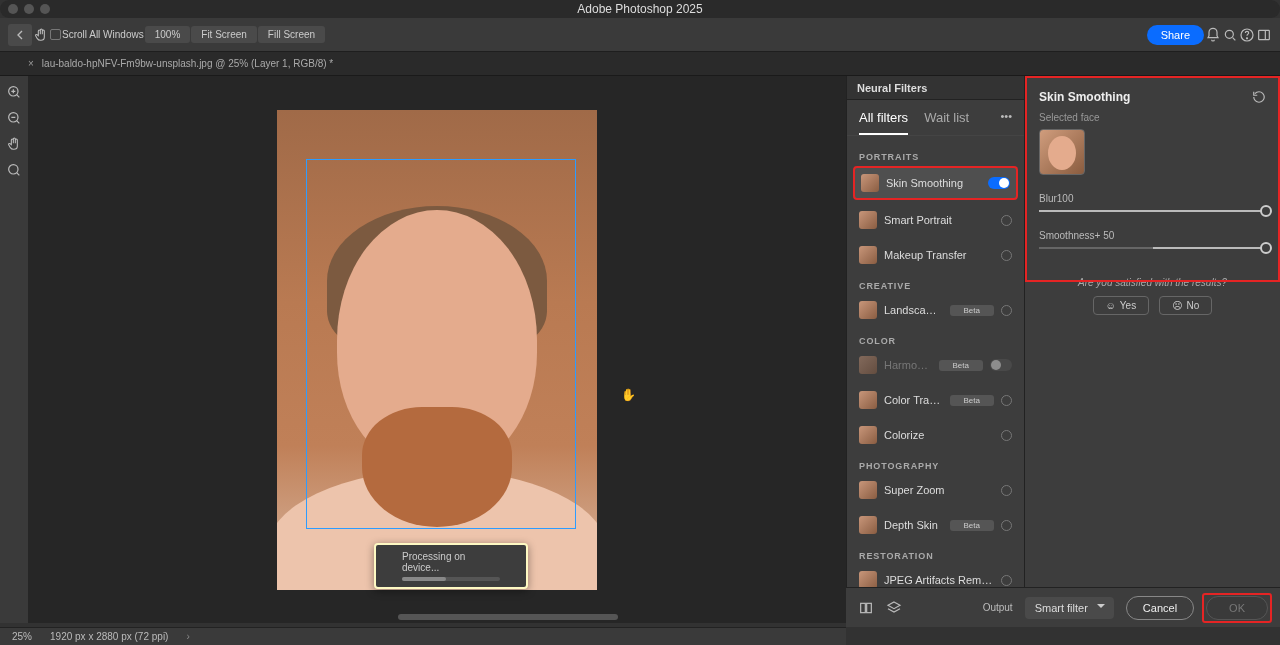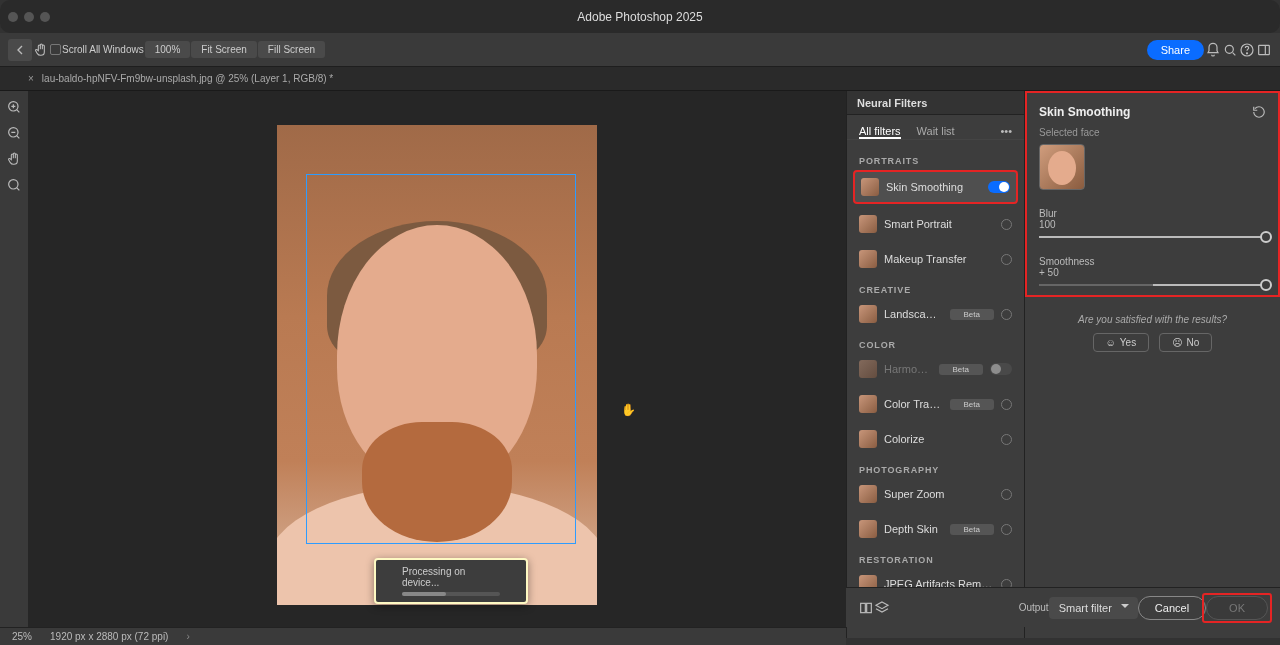--- a/index.html
+++ b/index.html
@@ -1,19 +1,19 @@
 <!DOCTYPE html>
 <html><head>
 <meta charset="utf-8">
 <style>
 * { margin: 0; padding: 0; box-sizing: border-box; font-family: -apple-system, BlinkMacSystemFont, "Segoe UI", sans-serif; }
 body { background: #323232; width: 1280px; height: 645px; overflow: hidden; color: #ccc; font-size: 11px; }
 
 
-.titlebar { height: 33px; background: #2a2a2a; display: flex; align-items: center; position: relative; border-radius: 10px; }
+.titlebar { height: 18px; background: #2a2a2a; display: flex; align-items: center; position: relative; border-radius: 10px; }
 .traffic { display: flex; gap: 6px; margin-left: 8px; }
 .dot { width: 10px; height: 10px; border-radius: 50%; background: #555; }
 .title-center { position: absolute; left: 50%; transform: translateX(-50%); font-size: 12px; color: #ddd; }
 
 
 .optionsbar { height: 34px; background: #3a3a3a; display: flex; align-items: center; padding: 0 8px; gap: 1px; border-bottom: 1px solid #1e1e1e; }
 .back-btn { width: 24px; height: 22px; background: #4a4a4a; border-radius: 3px; display: flex; align-items: center; justify-content: center; cursor: pointer; }
 .opt-label { font-size: 10px; color: #ccc; }
 .opt-btn { background: #4a4a4a; padding: 3px 10px; border-radius: 3px; font-size: 10px; color: #ccc; cursor: pointer; }
 .checkbox { width: 11px; height: 11px; border: 1px solid #777; border-radius: 2px; display: inline-block; }
@@ -42,21 +42,21 @@
 .processing-txt { font-size: 10px; color: #ccc; margin-bottom: 4px; }
 .progress-bg { height: 4px; background: #555; border-radius: 2px; }
 .progress-fill { height: 100%; width: 45%; background: #888; border-radius: 2px; }
 
 
 .right-panels { width: 434px; display: flex; }
 .panel-nf { width: 178px; background: #3d3d3d; border-left: 1px solid #222; display: flex; flex-direction: column; }
 .panel-settings { width: 256px; background: #3d3d3d; border-left: 1px solid #222; display: flex; flex-direction: column; }
 .nf-title { height: 24px; background: #333; border-bottom: 1px solid #222; display: flex; align-items: center; padding: 0 10px; font-size: 11px; font-weight: 600; color: #ddd; }
 .nf-tabs { display: flex; gap: 16px; padding: 10px 12px 0; border-bottom: 1px solid #444; position: relative; }
-.nf-tab { font-size: 11px; color: #aaa; cursor: pointer; }
+.nf-tab { font-size: 13px; color: #aaa; padding-bottom: 8px; cursor: pointer; }
 .nf-tab.active { color: #fff; border-bottom: 2px solid #fff; }
 .nf-more { margin-left: auto; color: #bbb; cursor: pointer; }
 .nf-list { flex: 1; overflow-y: auto; padding: 10px 6px; }
 .nf-section { font-size: 9px; letter-spacing: .9px; color: #aaa; padding: 6px 6px 4px; font-weight: 600; }
 .nf-item { display: flex; align-items: center; gap: 7px; padding: 6px 6px; border-radius: 4px; margin-bottom: 5px; cursor: pointer; }
 .nf-item.active { background: #4f4f4f; }
 .nf-thumb { width: 18px; height: 18px; border-radius: 3px; background: linear-gradient(135deg,#c8967a,#8a5d42); flex-shrink: 0; }
 .nf-name { flex: 1; font-size: 11px; color: #ddd; white-space: nowrap; overflow: hidden; text-overflow: ellipsis; }
 .nf-badge { font-size: 8px; padding: 1px 14px; border-radius: 3px; background: #555; color: #ccc; }
 .nf-toggle { width: 22px; height: 12px; border-radius: 7px; background: #555; position: relative; cursor: pointer; flex-shrink: 0; }
@@ -69,32 +69,32 @@
 .red-box { border: 2px solid #e52424; }
 
 
 .set-head { display: flex; align-items: center; justify-content: space-between; padding: 14px 14px 8px; }
 .set-title { font-size: 12px; font-weight: 600; color: #eee; }
 .set-reset { color: #bbb; cursor: pointer; }
 .set-label { font-size: 10px; color: #999; padding: 0 14px 6px; }
 .face-thumb { width: 46px; height: 46px; margin: 0 14px 14px; border-radius: 4px; border: 1px solid #666; background: linear-gradient(135deg,#d09d7d,#8a5c3f); position: relative; overflow: hidden; }
 .face-mini { position: absolute; left: 50%; top: 52%; transform: translate(-50%,-50%); width: 28px; height: 34px; background: #e4ab8d; border-radius: 50%; }
 .slider-row { padding: 4px 14px 14px; }
-.slider-head { display: flex; font-size: 10px; color: #bbb; margin-bottom: 6px; flex-direction: column; }
+.slider-head { display: flex; font-size: 10px; color: #bbb; margin-bottom: 6px; }
 .slider-track { height: 2px; background: #666; position: relative; }
 .slider-fill { position: absolute; height: 100%; background: #bbb; }
 .slider-thumb { position: absolute; top: 50%; transform: translate(-50%,-50%); width: 12px; height: 12px; border: 2px solid #ccc; border-radius: 50%; background: #3d3d3d; cursor: pointer; }
 .satisfied { text-align: center; font-size: 10px; font-style: italic; color: #aaa; margin-top: 14px; }
 .sat-btns { display: flex; gap: 10px; justify-content: center; margin-top: 8px; }
 .sat-btn { border: 1px solid #666; border-radius: 4px; padding: 3px 12px; font-size: 10px; color: #ccc; cursor: pointer; display: flex; align-items: center; gap: 4px; }
 
 .red-frame-settings { position: absolute; border: 2px solid #e52424; pointer-events: none; }
 
 
-.bottombar { position: absolute; bottom: 18px; left: 846px; right: 0; height: 40px; background: #3d3d3d; border-top: 1px solid #222; display: flex; align-items: center; padding: 0 12px; gap: 0; z-index: 40; }
+.bottombar { position: absolute; bottom: 18px; left: 846px; right: 0; height: 40px; background: #3d3d3d; border-top: 1px solid #222; display: flex; align-items: center; padding: 0 12px; gap: 12px; z-index: 40; }
 .bb-icon { width: 16px; height: 16px; color: #bbb; cursor: pointer; }
 .bb-spacer { flex: 1; }
 .bb-output-label { font-size: 10px; color: #bbb; }
 .bb-select { background: #4a4a4a; border-radius: 4px; padding: 5px 26px 5px 10px; font-size: 11px; color: #ddd; position: relative; cursor: pointer; }
 .bb-select::after { content: ""; position: absolute; right: 9px; top: 50%; transform: translateY(-50%); border: 4px solid transparent; border-top-color: #ccc; }
 .bb-cancel { border: 1px solid #888; border-radius: 14px; padding: 5px 16px; font-size: 11px; color: #eee; cursor: pointer; }
 .bb-ok { border: 1px solid #555; border-radius: 14px; padding: 5px 22px; font-size: 11px; color: #777; background: #3a3a3a; }
 .red-ok { border: 2px solid #e52424; position: absolute; pointer-events: none; }
 
 

